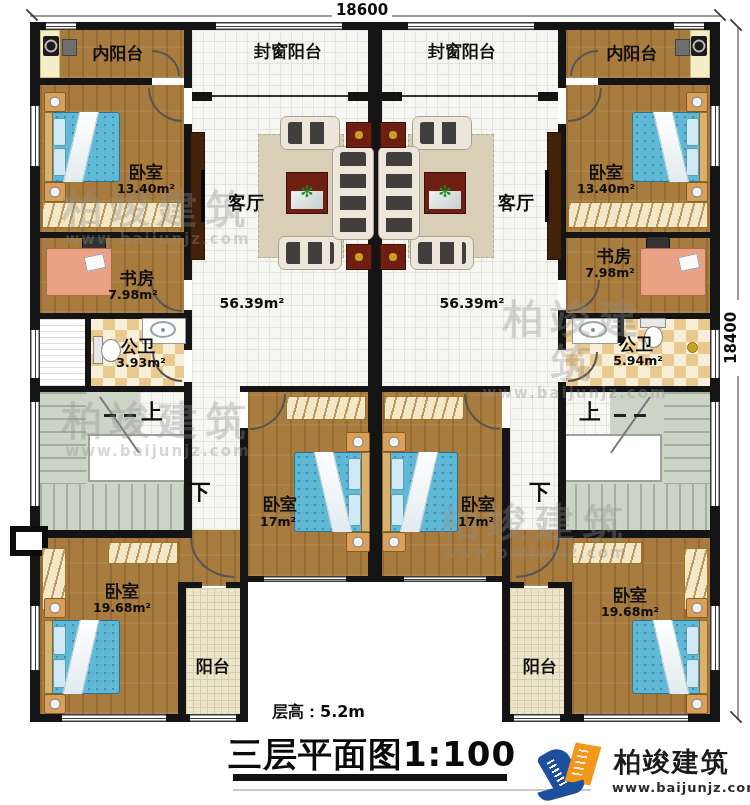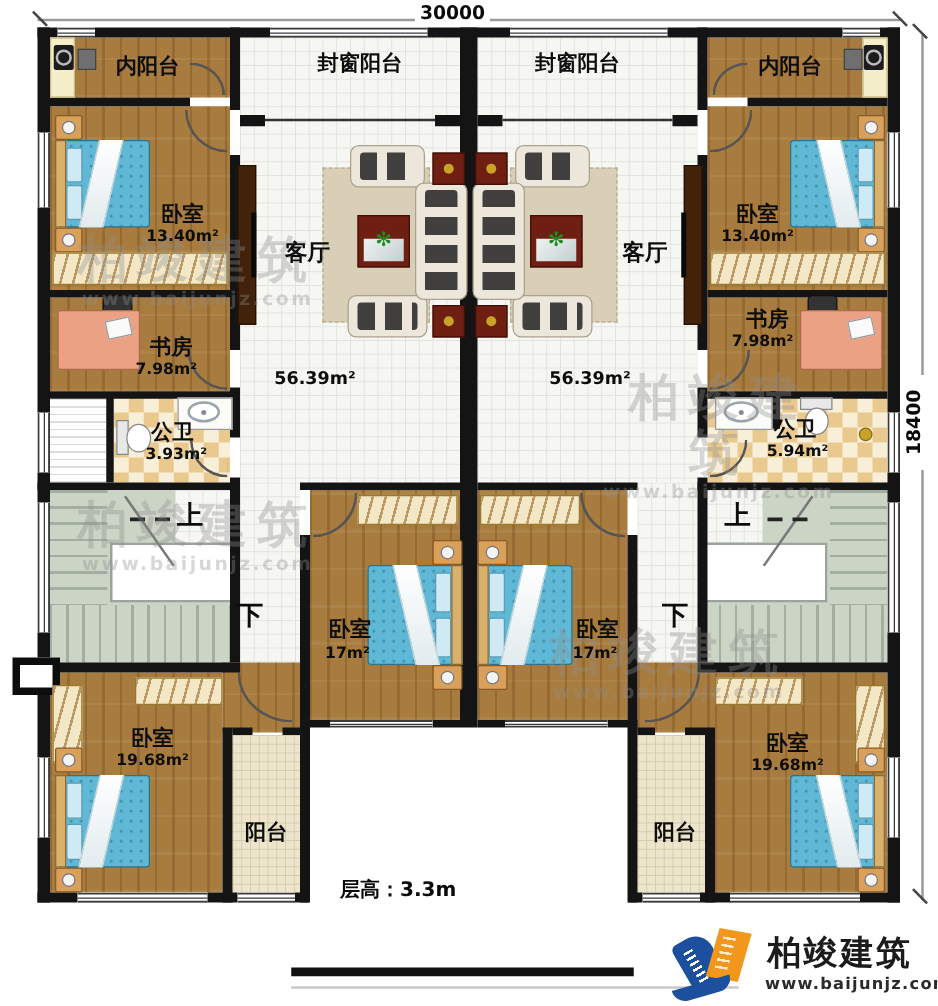--- a/index.html
+++ b/index.html
@@ -386,27 +386,28 @@
   <div class="lab fz13" style="left:122px;top:602px;">19.68m²</div>
   <div class="lab fz17" style="left:630px;top:587px;">卧室</div>
   <div class="lab fz13" style="left:630px;top:606px;">19.68m²</div>
 
   <div class="lab fz17" style="left:213px;top:658px;">阳台</div>
   <div class="lab fz17" style="left:540px;top:658px;">阳台</div>
 
   <div class="dim" style="left:30px;top:15px;width:692px;height:2px;"></div>
   <div class="tick" style="left:24px;top:14px;"></div>
   <div class="tick" style="left:712px;top:14px;"></div>
-  <div class="dimlab" style="left:362px;top:1px;">30000</div>
+  <div class="dimlab" style="left:362px;top:1px;">18600</div>
   <div class="dim" style="left:737px;top:28px;width:2px;height:692px;"></div>
   <div class="tick" style="left:728px;top:24px;"></div>
   <div class="tick" style="left:728px;top:716px;"></div>
   <div class="dimlab-v" style="left:722px;top:300px;height:76px;">18400</div>
 
-  <div class="infotext" style="left:272px;top:702px;">层高：3.3m</div>
+  <div class="infotext" style="left:272px;top:702px;">层高：5.2m</div>
+  <div class="title" style="left:372px;top:732px;">三层平面图1:100</div>
   <div class="bar" style="left:233px;top:774px;width:274px;height:7px;"></div>
   <div class="bar-thin" style="left:233px;top:789px;width:358px;height:2px;"></div>
 
   <div class="logo-blue" style="left:546px;top:748px;width:30px;height:48px;"></div>
   <div class="logo-orange" style="left:570px;top:744px;width:26px;height:40px;"></div>
   <div class="logo-swoosh" style="left:538px;top:786px;width:48px;height:11px;"></div>
   <div class="logo-name" style="left:614px;top:744px;">柏竣建筑</div>
   <div class="logo-url" style="left:612px;top:780px;">www.baijunjz.com</div>
 
 </div>

